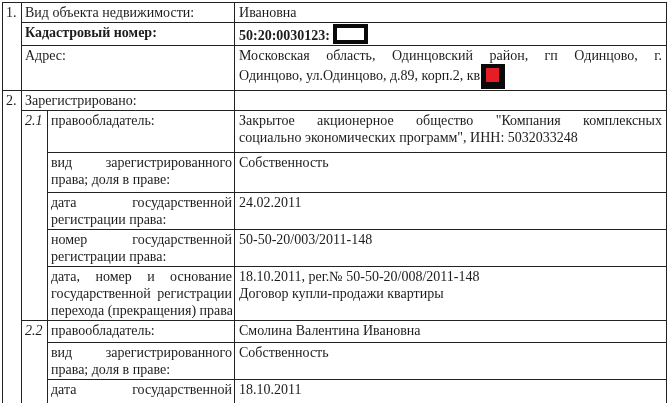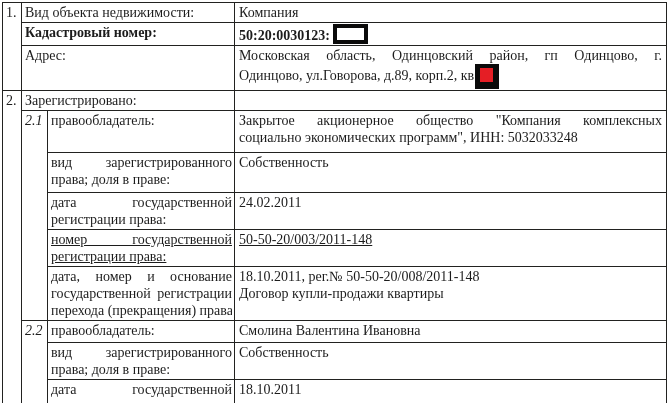--- a/index.html
+++ b/index.html
@@ -51,21 +51,21 @@
     border-style:solid;
     border-color:var(--rbord);
     border-width:4px 6px 7px 5px;
     background:var(--red);
     vertical-align:-9px;
     margin-left:1px;
   }
   
   tr.r1{height:19px;} tr.r2{height:22px;font-weight:bold;} tr.r3{height:35px;}
   tr.r4{height:20px;} tr.r5{height:42px;} tr.r6{height:40px;}
-  tr.r7{height:35px;} tr.r8{height:36px;text-decoration:underline;} tr.r9{height:42px;}
+  tr.r7{height:35px;} tr.r8{height:36px;} tr.r9{height:42px;}
   tr.r10{height:22px;padding-left:40px;} tr.r11{height:32px;} tr.r12{height:40px;}
 </style>
 </head>
 <body>
 
 <table class="registry">
   <colgroup>
     <col style="width:19px">
       <col style="width:26px">
       <col style="width:187px">
@@ -74,21 +74,21 @@
 
   <tbody>
       <tr class="r1">
     <td class="num" rowspan="3">
       <div class="line">1.</div>
     </td>
     <td class="lbl" colspan="2">
       <div class="line">Вид объекта недвижимости:</div>
     </td>
     <td class="val">
-      <div class="line">Компания</div>
+      <div class="line">Ивановна</div>
     </td>
   </tr>
 
   <tr class="r2">
     <td class="lbl" colspan="2">
       <div class="line">Кадастровый номер:</div>
     </td>
     <td class="val">
       <div class="line">
         <span>50:20:0030123:</span><span class="box-white"></span>
@@ -96,21 +96,21 @@
     </td>
   </tr>
 
   <tr class="r3">
     <td class="lbl" colspan="2">
       <div class="line">Адрес:</div>
     </td>
     <td class="val">
       <div class="line stretch">Московская область, Одинцовский район, гп Одинцово, г.</div>
       <div class="line">
-        <span>Одинцово, ул.Говорова, д.89, корп.2, кв</span><span class="box-red"></span>
+        <span>Одинцово, ул.Одинцово, д.89, корп.2, кв</span><span class="box-red"></span>
       </div>
     </td>
   </tr>
 
   <tr class="r4">
     <td class="num" rowspan="9">
       <div class="line">2.</div>
     </td>
     <td class="lbl" colspan="2">
       <div class="line">Зарегистрировано:</div>

